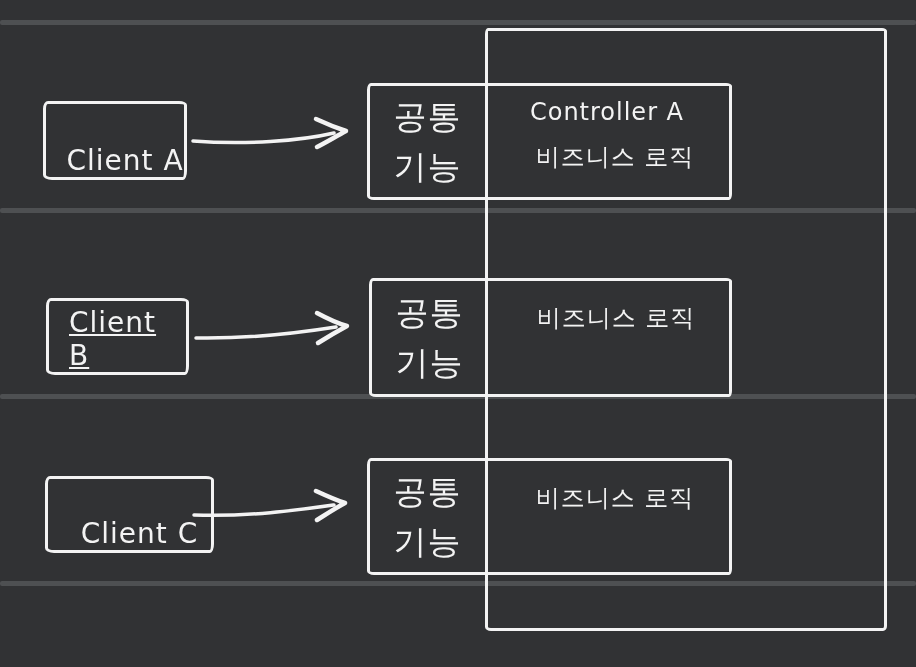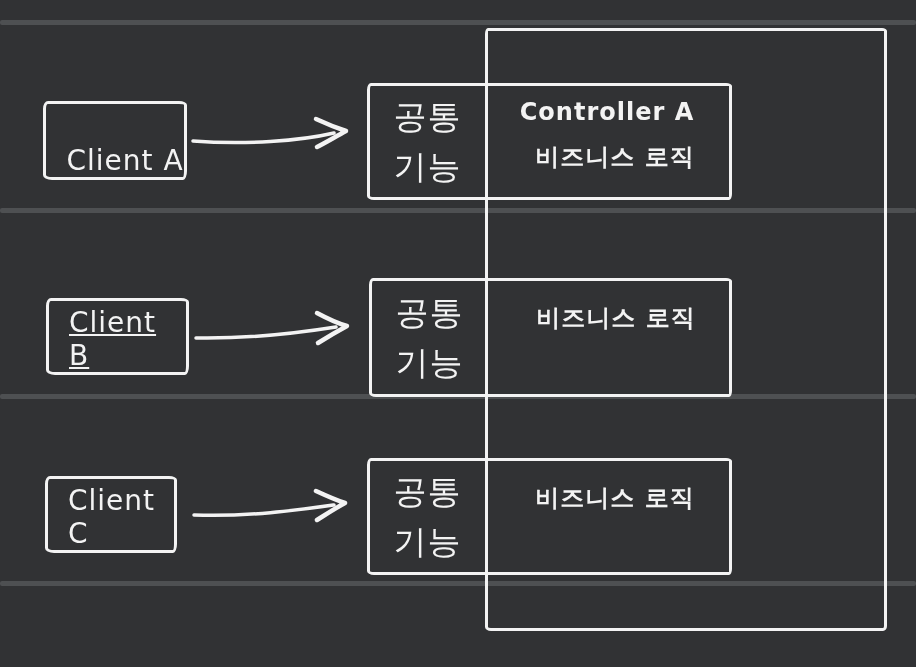--- a/index.html
+++ b/index.html
@@ -57,21 +57,21 @@
     align-items: flex-end;
     justify-content: center;
     font-size: 28px;
     letter-spacing: 1px;
     z-index: 2;
     background: transparent;
     padding-left: 20px;
   }
   .client-a { left: 43px; top: 101px; width: 144px; height: 79px; }
   .client-b { left: 46px; top: 298px; width: 143px; height: 77px; text-decoration: underline; }
-  .client-c { left: 45px; top: 476px; width: 132px; height: 77px; }
+  .client-c { left: 45px; top: 476px; width: 169px; height: 77px; }
 
   
   .row-box {
     position: absolute;
     border: 3px solid var(--ink);
     border-radius: 4px 6px 3px 7px / 7px 3px 6px 4px;
     display: flex;
     z-index: 2;
     background: transparent;
   }
@@ -91,21 +91,20 @@
     text-align: center;
   }
   .controller-cell {
     flex: 1;
     display: flex;
     flex-direction: column;
     align-items: center;
     padding-top: 9px;
     font-size: 24px;
     letter-spacing: 1px;
-    font-weight: bold;
   }
   .controller-title { line-height: 34px; }
   .logic-label { line-height: 30px; margin-top: 13px; padding-left: 16px; }
 
   
   #arrows {
     position: absolute;
     left: 0;
     top: 0;
     width: 916px;

